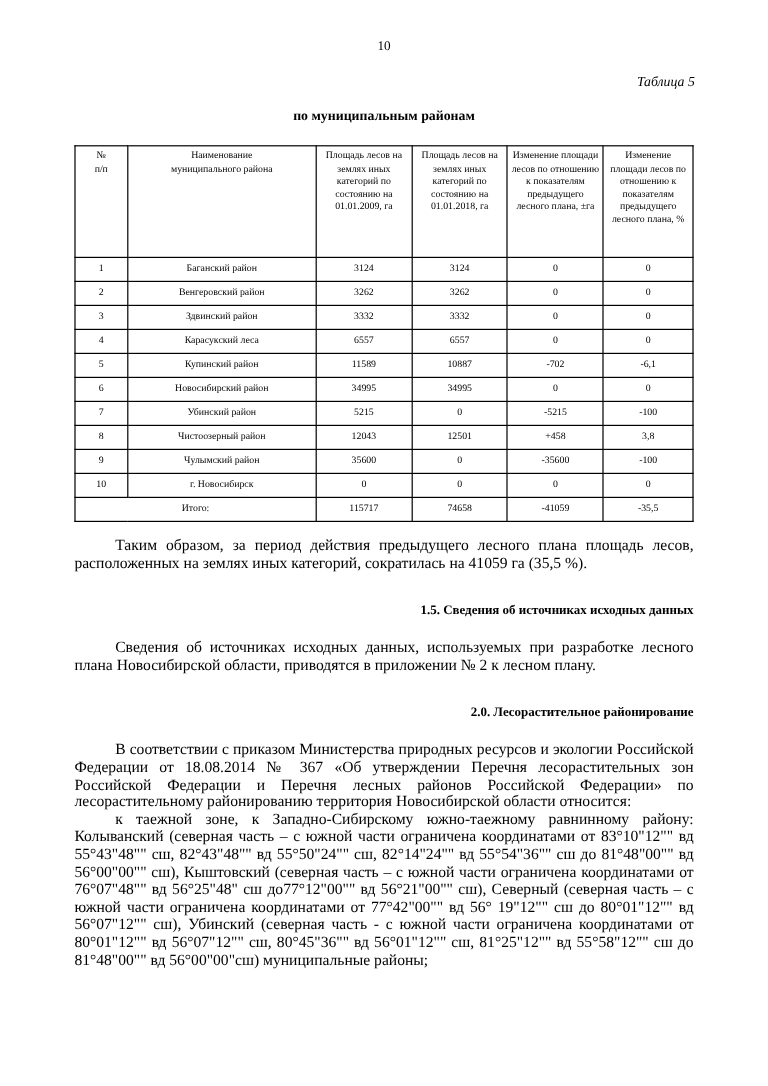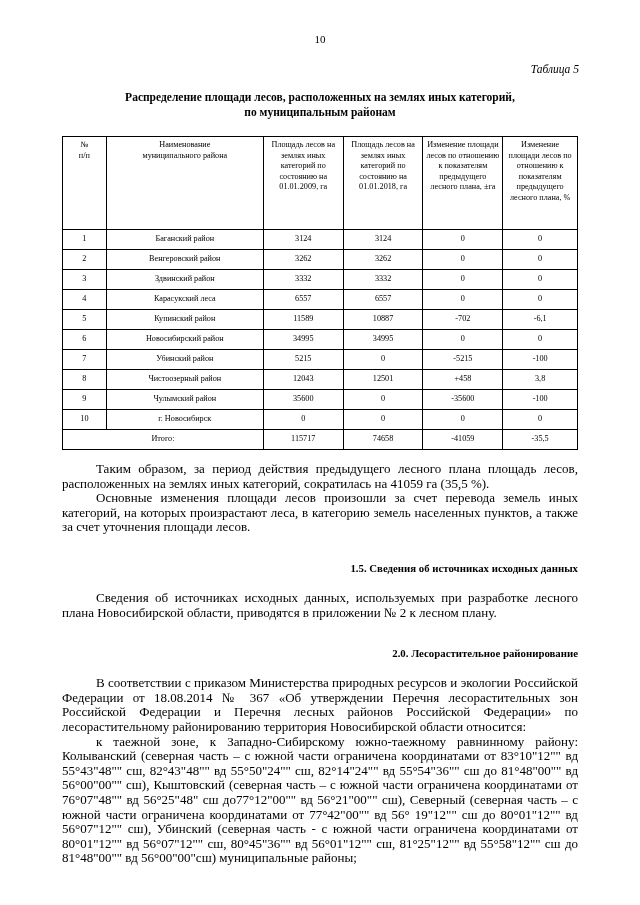--- a/index.html
+++ b/index.html
@@ -111,21 +111,20 @@
 </head>
 <body>
 
 <div class="page">
 
   <div class="page-number">10</div>
 
   <div class="table-caption-right">Таблица 5</div>
 
   <div class="table-title">
-    <span>Распределение площади лесов, расположенных на землях иных категорий,</span>
     <span class="line2">по муниципальным районам</span>
   </div>
 
   <table class="data">
     <colgroup>
       <col class="c-num">
         <col class="c-name">
         <col class="c-a">
         <col class="c-b">
         <col class="c-c">
@@ -226,21 +225,20 @@
         <td class="total-label" colspan="2">Итого:</td>
         <td class="cell-val">115717</td>
         <td class="cell-val">74658</td>
         <td class="cell-val">-41059</td>
         <td class="cell-val">-35,5</td>
       </tr>
     </tbody>
   </table>
 
   <p class="body">Таким образом, за период действия предыдущего лесного плана площадь лесов, расположенных на землях иных категорий, сократилась на 41059 га (35,5 %).</p>
-  <p class="body tight">Основные изменения площади лесов произошли за счет перевода земель иных категорий, на которых произрастают леса, в категорию земель населенных пунктов, а также за счет уточнения площади лесов.</p>
 
   <h2 class="section">1.5. Сведения об источниках исходных данных</h2>
   <div class="spacer-sm"></div>
   <p class="body">Сведения об источниках исходных данных, используемых при разработке лесного плана Новосибирской области, приводятся в приложении № 2 к лесном плану.</p>
 
   <h2 class="section">2.0. Лесорастительное районирование</h2>
   <div class="spacer-sm"></div>
   <p class="body">В соответствии с приказом Министерства природных ресурсов и экологии Российской Федерации от 18.08.2014 № 367 «Об утверждении Перечня лесорастительных зон Российской Федерации и Перечня лесных районов Российской Федерации» по лесорастительному районированию территория Новосибирской области относится:</p>
   <p class="body tight">к таежной зоне, к Западно-Сибирскому южно-таежному равнинному району: Колыванский (северная часть – с южной части ограничена координатами от 83°10"12"" вд 55°43"48"" сш, 82°43"48"" вд 55°50"24"" сш, 82°14"24"" вд 55°54"36"" сш до 81°48"00"" вд 56°00"00"" сш), Кыштовский (северная часть – с южной части ограничена координатами от 76°07"48"" вд 56°25"48" сш до77°12"00"" вд 56°21"00"" сш), Северный (северная часть – с южной части ограничена координатами от 77°42"00"" вд 56° 19"12"" сш до 80°01"12"" вд 56°07"12"" сш), Убинский (северная часть - с южной части ограничена координатами от 80°01"12"" вд 56°07"12"" сш, 80°45"36"" вд 56°01"12"" сш, 81°25"12"" вд 55°58"12"" сш до 81°48"00"" вд 56°00"00"сш) муниципальные районы;</p>
 

